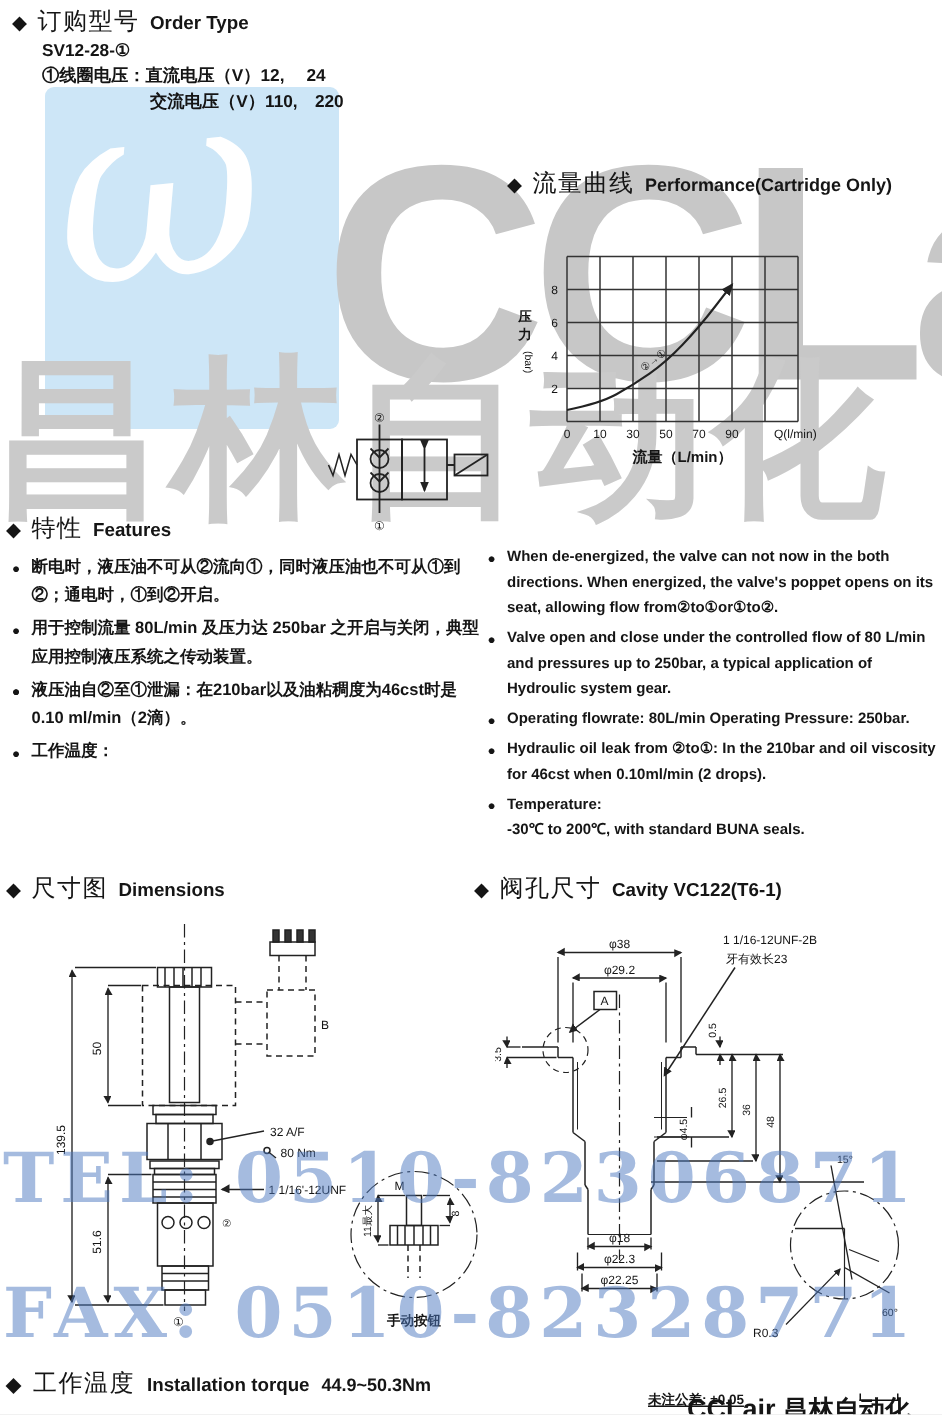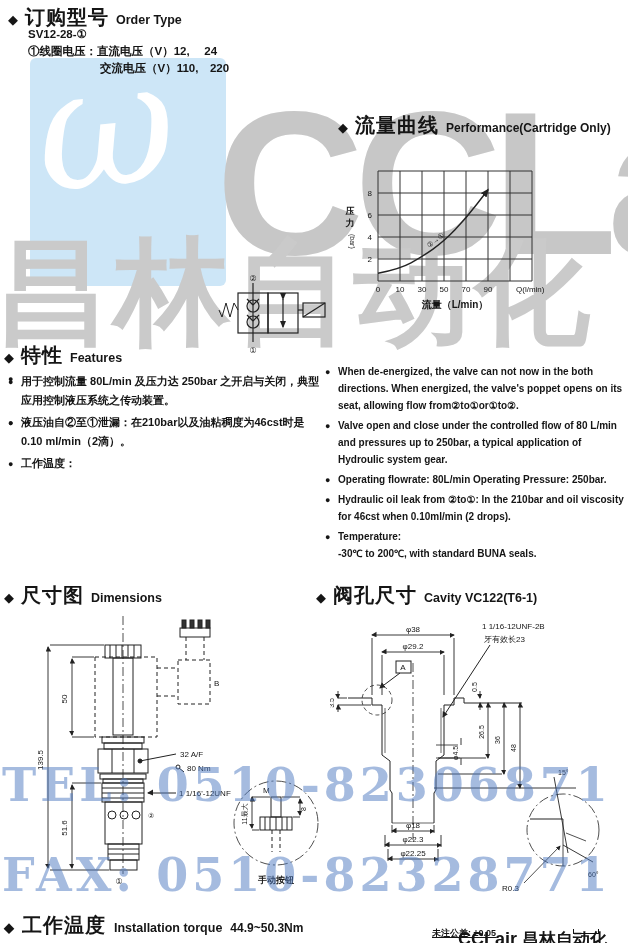--- a/index.html
+++ b/index.html
@@ -16,21 +16,21 @@
          letter-spacing:4px;line-height:1;white-space:nowrap;}
   .wm-telfax{position:absolute;left:2px;z-index:6;pointer-events:none;white-space:nowrap;
              font-family:"DejaVu Serif",serif;font-weight:bold;font-size:46px;
              color:#4d79c0;opacity:0.5;letter-spacing:4px;}
   .wm-tel{top:758px;}
   .wm-fax{top:848px;}
   
   .z{position:absolute;z-index:2;}
   .sec-head{display:flex;align-items:baseline;gap:7px;white-space:nowrap;}
   .diamond{font-size:13px;line-height:1;}
-  .h-zh{font-size:20px;font-weight:bold;letter-spacing:1px;}
+  .h-zh{font-size:16px;font-weight:normal;letter-spacing:1px;}
   .h-en{font-size:12.5px;font-weight:bold;}
   .order{font-size:11.5px;font-weight:bold;line-height:17px;}
   .order .ind{margin-left:72px;}
   ul.feat{list-style:none;margin:0;padding:0;}
   ul.feat li{position:relative;padding-left:13px;margin-bottom:3px;}
   ul.feat li .dot{position:absolute;left:0;top:1px;font-size:9px;}
   .feat-zh{width:315px;font-size:11px;font-weight:bold;line-height:19px;}
   .feat-en{width:302px;font-size:10px;font-weight:bold;line-height:17px;}
   .sub{padding-left:0px;}
   svg text{fill:#151515;}
@@ -152,21 +152,21 @@
     <text x="38" y="81" class="dimtxt" text-anchor="middle">①</text>
   </svg>
 
   <div class="z sec-head" style="left:4px;top:342px;">
     <span class="diamond">◆</span>
     <span class="h-zh">特性</span>
     <span class="h-en">Features</span>
   </div>
 
   <ul class="z feat feat-zh" style="left:8px;top:369px;">
-    <li><span class="dot">●</span></li>
+    <li><span class="dot">●</span><span>断电时，液压油不可从②流向①，同时液压油也不可从①到②；通电时，①到②开启。</span></li>
     <li><span class="dot">●</span><span>用于控制流量 80L/min 及压力达 250bar 之开启与关闭，典型应用控制液压系统之传动装置。</span></li>
     <li><span class="dot">●</span></li>
     <li><span class="dot">●</span><span>液压油自②至①泄漏：在210bar以及油粘稠度为46cst时是0.10 ml/min（2滴）。</span></li>
     <li><span class="dot">●</span><span>工作温度：</span>
       </li>
   </ul>
 
   <ul class="z feat feat-en" style="left:325px;top:363px;">
     <li><span class="dot">●</span><span>When de-energized, the valve can not now in the both directions. When energized, the valve's poppet opens on its seat, allowing flow from②to①or①to②.</span></li>
     <li><span class="dot">●</span><span>Valve open and close under the controlled flow of 80 L/min and pressures up to 250bar, a typical application of Hydroulic system gear.</span></li>

